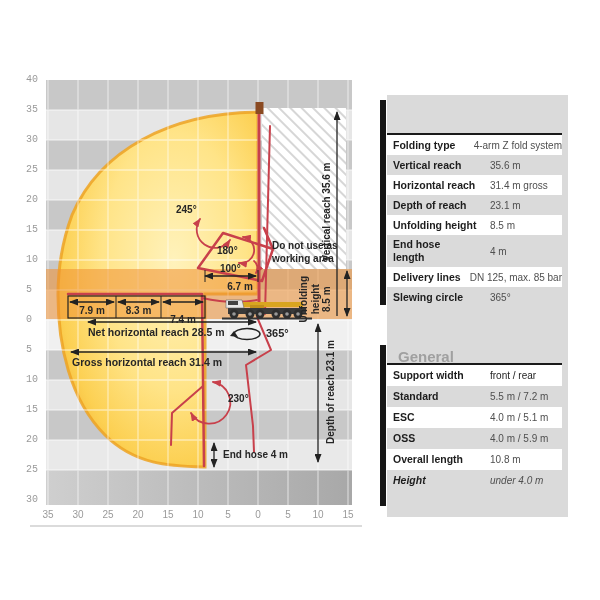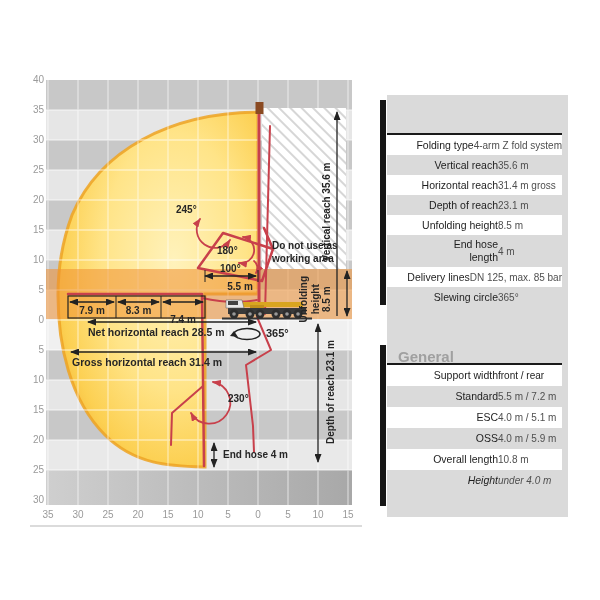--- a/index.html
+++ b/index.html
@@ -2,33 +2,33 @@
 <html><head>
 <meta charset="utf-8">
 <style>
   html,body{margin:0;padding:0;background:#fff;}
   #stage{position:relative;width:600px;height:600px;background:#fff;overflow:hidden;
          font-family:"Liberation Sans",sans-serif;}
   #stage svg{position:absolute;left:0;top:0;}
   .txt{position:absolute;color:#262626;font-size:10px;font-weight:bold;line-height:12px;}
   .pre{white-space:pre-line;}
   .ax{position:absolute;color:#9a9a9a;font-size:10px;font-weight:normal;line-height:12px;}
-  .axl{width:18px;text-align:right;}
+  .axl{width:18px;text-align:left;font-family:Liberation Mono, monospace;}
   .axb{width:24px;text-align:center;}
   .rot{transform:rotate(-90deg);text-align:center;}
   .ctr{text-align:center;}
   
   .panel{position:absolute;left:387px;top:95px;width:181px;height:422px;background:#dadada;}
   .blackbar{position:absolute;left:380px;width:6px;background:#161616;}
   .ptitle{position:absolute;left:398px;color:#a0a0a0;font-size:15px;font-weight:bold;}
   .tbl{position:absolute;left:387px;width:175px;border-top:2px solid #1a1a1a;}
   .trow{display:flex;align-items:center;min-height:20px;}
   .trow.tall{min-height:32px;}
   .trow.white{background:#ffffff;}
-  .tlabel{width:97px;padding-left:14px;font-size:10.5px;font-weight:normal;color:#1d1d1d;line-height:13px;text-align:right;}
+  .tlabel{width:97px;padding-left:6px;font-size:10.5px;font-weight:bold;color:#1d1d1d;line-height:13px;}
   .tvalue{flex:1;font-size:10px;color:#4f4f4f;white-space:nowrap;line-height:13px;}
   .g2 .trow{min-height:21px;}
   .vbold{font-weight:normal;color:#1d1d1d;}
   .ital{font-style:italic;}
 </style>
 </head>
 <body>
 
 <div id="stage">
 
@@ -190,21 +190,21 @@
   <div class="ax axb" style="left:186px;top:509px">10</div>
   <div class="ax axb" style="left:216px;top:509px">5</div>
   <div class="ax axb" style="left:246px;top:509px">0</div>
   <div class="ax axb" style="left:276px;top:509px">5</div>
   <div class="ax axb" style="left:306px;top:509px">10</div>
   <div class="ax axb" style="left:336px;top:509px">15</div>
 
   <div class="txt" style="left:176px;top:204px;font-size:10px">245°</div>
   <div class="txt" style="left:217px;top:245px">180°</div>
   <div class="txt" style="left:220px;top:263px">100°</div>
-  <div class="txt ctr" style="left:218px;top:281px;width:44px">5.5 m</div>
+  <div class="txt ctr" style="left:218px;top:281px;width:44px">6.7 m</div>
   <div class="txt pre" style="left:272px;top:240px;width:70px;line-height:12.5px">Do not use as
 working area</div>
   <div class="txt ctr" style="left:68px;top:305px;width:48px">7.9 m</div>
   <div class="txt ctr" style="left:116px;top:305px;width:45px">8.3 m</div>
   <div class="txt ctr" style="left:161px;top:314px;width:44px">7.4 m</div>
   <div class="txt" style="left:88px;top:326px;font-size:10.5px">Net horizontal reach 28.5 m</div>
   <div class="txt" style="left:72px;top:356px;font-size:10.5px">Gross horizontal reach 31.4 m</div>
   <div class="txt" style="left:228px;top:393px">230°</div>
   <div class="txt" style="left:223px;top:449px">End hose 4 m</div>
   <div class="txt" style="left:266px;top:327px;font-size:11px">365°</div>

